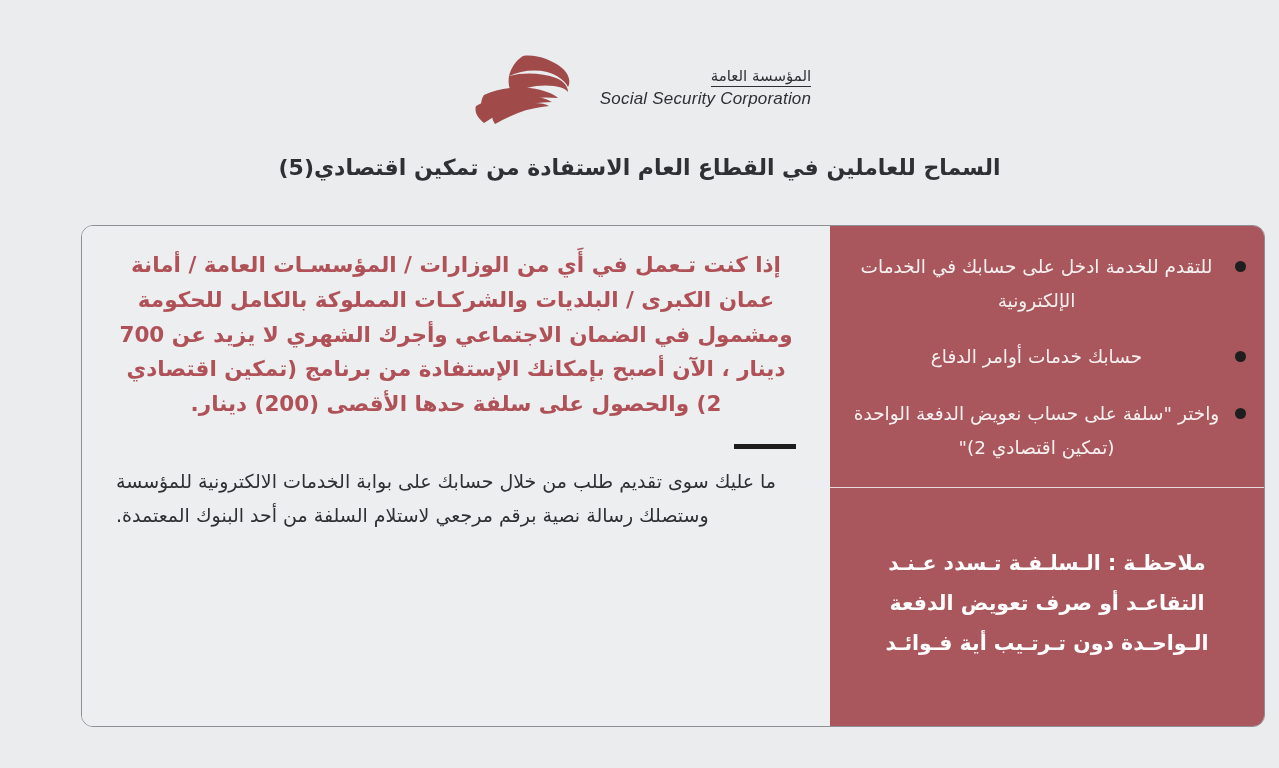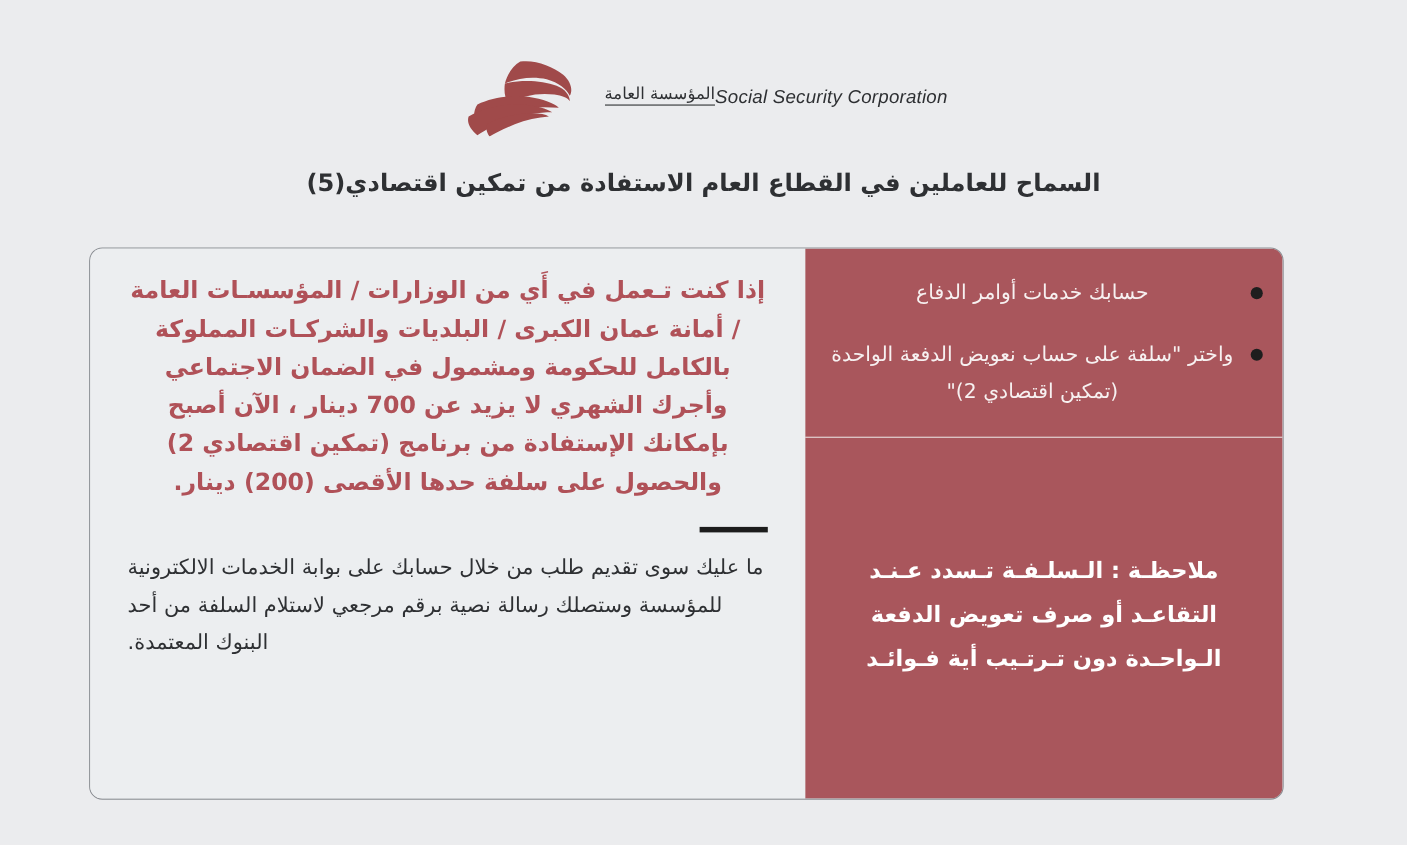--- a/index.html
+++ b/index.html
@@ -13,21 +13,21 @@
   }
   .page{position:relative;width:1279px;height:768px;}
 
   
   .logo-block{
     position:absolute;left:0;top:52px;width:1279px;
     display:flex;justify-content:center;align-items:center;
     direction:ltr;gap:14px;
   }
   .logo-mark{width:118px;height:72px;flex:0 0 auto;}
-  .logo-text{display:flex;flex-direction:row;align-items:center;line-height:1;}
+  .logo-text{display:flex;flex-direction:column;align-items:flex-end;line-height:1;}
   .logo-ar1{
     font-size:15px;color:#2e3033;letter-spacing:2px;direction:rtl;
     font-family:"DejaVu Sans","Liberation Sans",sans-serif;
     border-bottom:1.5px solid #2e3033;padding-bottom:2px;margin-bottom:3px;
   }
   .logo-ar2{
     font-size:25px;color:#2e3033;letter-spacing:2px;direction:rtl;
     line-height:1.1;margin-bottom:2px;
   }
   .logo-en{
@@ -38,21 +38,21 @@
 
   
   .page-title{
     position:absolute;left:0;top:155px;width:1279px;text-align:center;
     font-size:22px;font-weight:700;color:#2e3033;direction:rtl;
     letter-spacing:0;
   }
 
   
   .card{
-    position:absolute;left:81px;top:225px;width:1086px;height:502px;
+    position:absolute;left:81px;top:225px;width:1184px;height:502px;
     background:#eceef0;
     border:1px solid #8c8f94;
     border-radius:12px;
     box-sizing:border-box;
     display:flex;flex-direction:row-reverse;
     overflow:hidden;
   }
 
   
   .main-col{
@@ -151,20 +151,24 @@
       <div class="rule-wrap">
         <span class="rule"></span>
       </div>
       <p class="body-text">ما عليك سوى تقديم طلب من خلال حسابك على بوابة الخدمات الالكترونية للمؤسسة وستصلك رسالة نصية برقم مرجعي لاستلام السلفة من أحد البنوك المعتمدة.</p>
     </div>
 
     <div class="red-col">
       <div class="bullets">
         <div class="bullet-row">
           <span class="dot"></span>
+          <span class="bullet-text">للتقدم للخدمة ادخل على حسابك في الخدمات الإلكترونية</span>
+        </div>
+        <div class="bullet-row">
+          <span class="dot"></span>
           <span class="bullet-text">حسابك خدمات أوامر الدفاع</span>
         </div>
         <div class="bullet-row">
           <span class="dot"></span>
           <span class="bullet-text">واختر "سلفة على حساب نعويض الدفعة الواحدة (تمكين اقتصادي 2)"</span>
         </div>
       </div>
       <div class="red-sep"></div>
       <div class="note">
         <span class="note-text">ملاحظـة : الـسلـفـة تـسدد عـنـد التقاعـد أو صرف تعويض الدفعة الـواحـدة دون تـرتـيب أية فـوائـد</span>

